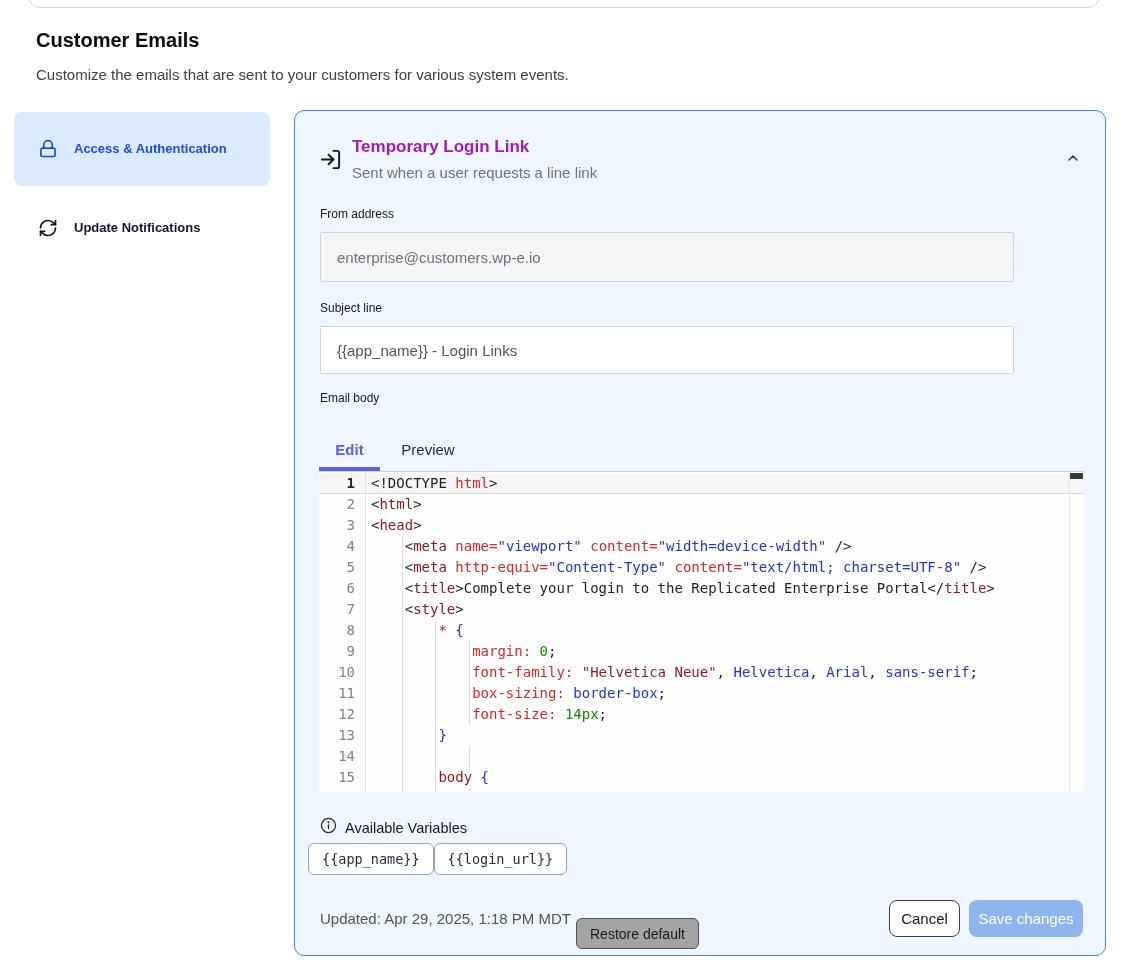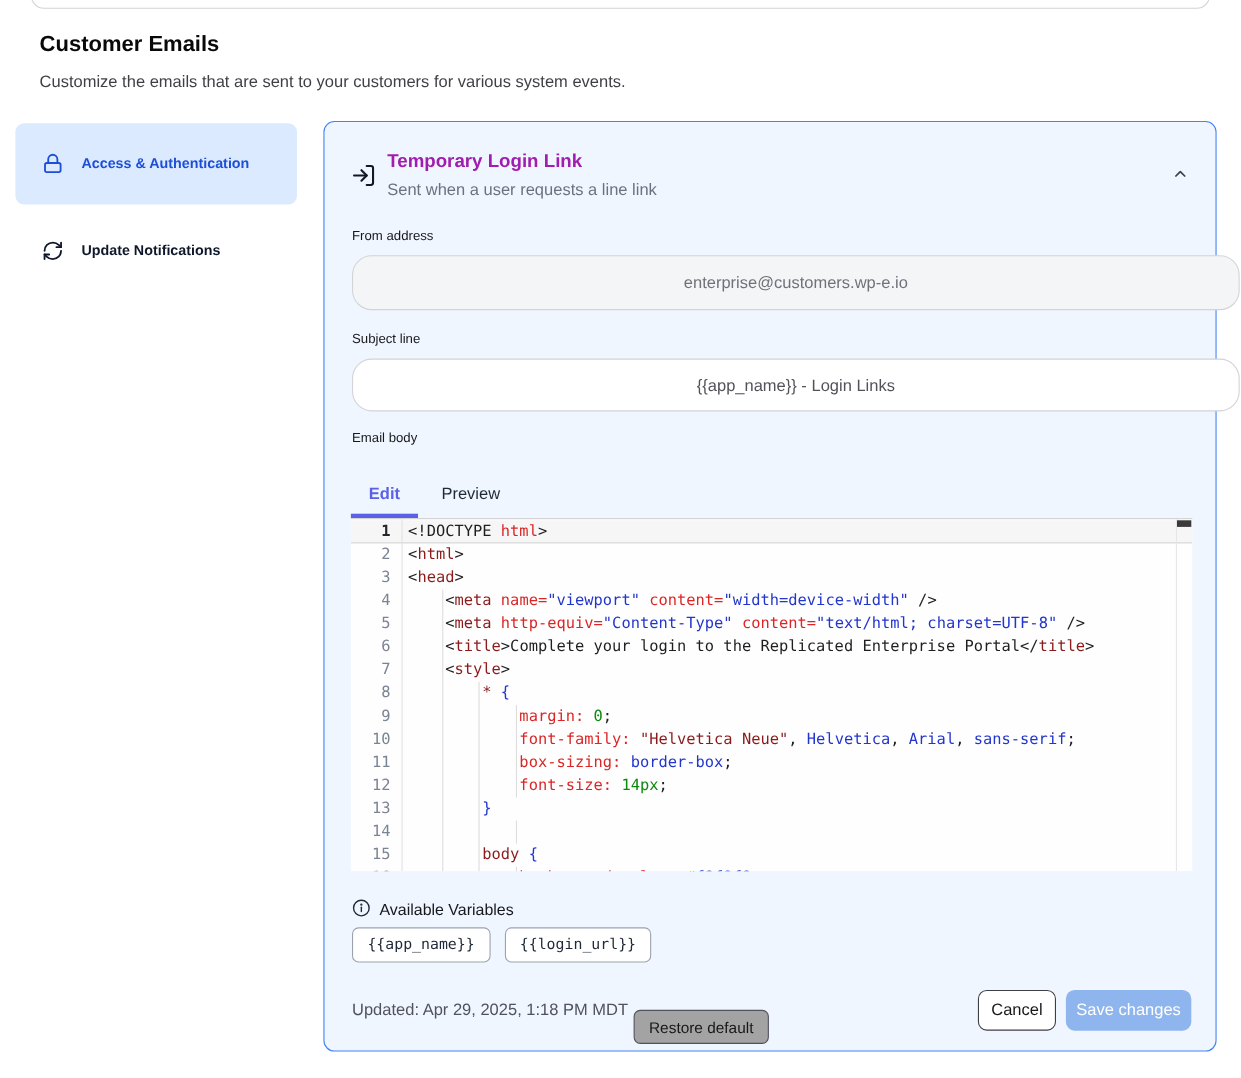--- a/index.html
+++ b/index.html
@@ -35,23 +35,23 @@
     position:absolute; left:294px; top:110px; width:812px; height:846px;
     background:#eff6ff; border:1.5px solid #4584f4; border-radius:10px;
   }
   .panel-icon { position:absolute; left:24px; top:37px; }
   .panel-title { position:absolute; left:57px; top:26px; font-size:17px; font-weight:700; color:#a21caf; }
   .panel-subtitle { position:absolute; left:57px; top:53px; font-size:15px; color:#6b7280; }
   .collapse-btn { position:absolute; left:764px; top:36px; width:28px; height:24px; background:none; border:none; cursor:pointer; }
 
   .field-label { position:absolute; left:25px; font-size:12px; color:#18181b; }
   .text-input {
-    position:absolute; left:25px; width:807px; height:50px;
-    border:1px solid #d4d4d8; border-radius:18px; padding:0 16px;
-    font-family:"Liberation Sans","DejaVu Sans",sans-serif; font-size:15px;text-align:center;
+    position:absolute; left:25px; width:694px; height:50px;
+    border:1px solid #d4d4d8; border-radius:2px; padding:0 16px;
+    font-family:"Liberation Sans","DejaVu Sans",sans-serif; font-size:15px;
   }
   .input-from { top:121px; background:#f4f5f6; color:#71717a; }
   .input-subject { top:215px; height:48px; background:#ffffff; color:#52525b; }
 
   
   .tabs { position:absolute; left:24px; top:320px; display:flex; }
   .tab { height:36px; background:none; border:none; cursor:pointer; font-size:15px; color:#1f2937;
          font-family:"Liberation Sans","DejaVu Sans",sans-serif; }
   .tab.t0 { width:61px; }
   .tab.t1 { width:96px; }
@@ -77,21 +77,21 @@
   .guide { position:absolute; top:0; height:21px; width:0; border-left:1px solid #dcdcdc; }
   .tk-p { color:#1f1f1f; }
   .tk-t { color:#8b1a1a; }
   .tk-a { color:#dc2626; }
   .tk-v { color:#2336cc; }
   .tk-n { color:#0b8a0b; }
 
   
   .vars-row { position:absolute; left:25px; top:706px; display:flex; align-items:center; gap:8px; }
   .vars-label { font-size:14.5px; color:#18181b; }
-  .chips { position:absolute; left:25px; top:732px; display:flex; gap:13px; }
+  .chips { position:absolute; left:13px; top:732px; display:flex; }
   .chip {
     height:32px; padding:0 13px; background:#fff; border:1px solid #9ca3af; border-radius:6px;
     font-family:"DejaVu Sans Mono","Liberation Mono",monospace; font-size:13.5px; color:#1f2937;
     display:flex; align-items:center; cursor:pointer;
   }
 
   
   .footer { position:absolute; left:0px; top:789px; width:812px; height:38px; }
   .updated { position:absolute; left:25px; top:0; line-height:37px; font-size:15px; color:#52525b; }
   .btn { font-family:"Liberation Sans","DejaVu Sans",sans-serif; cursor:pointer; }

